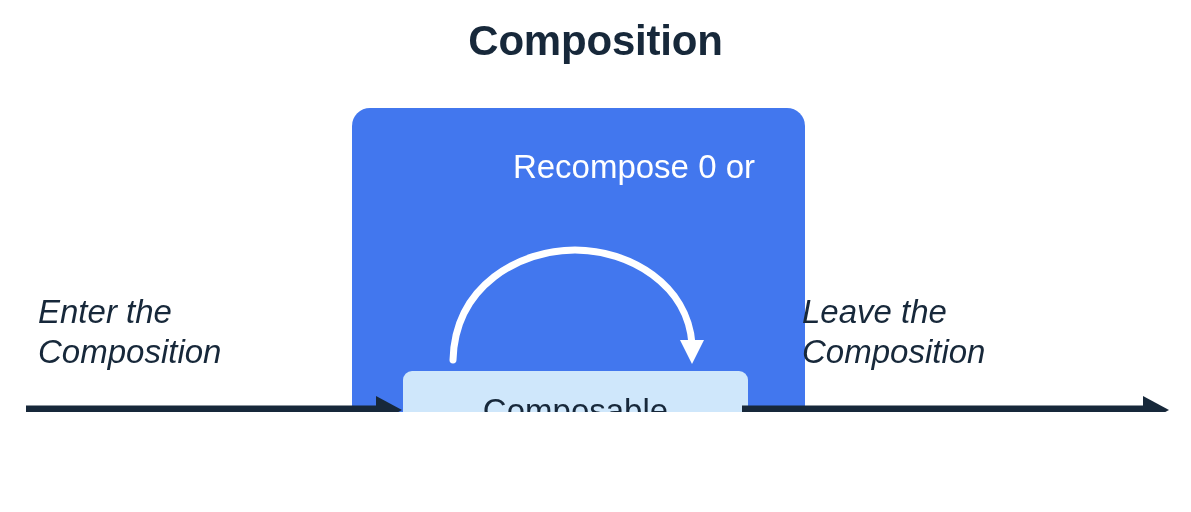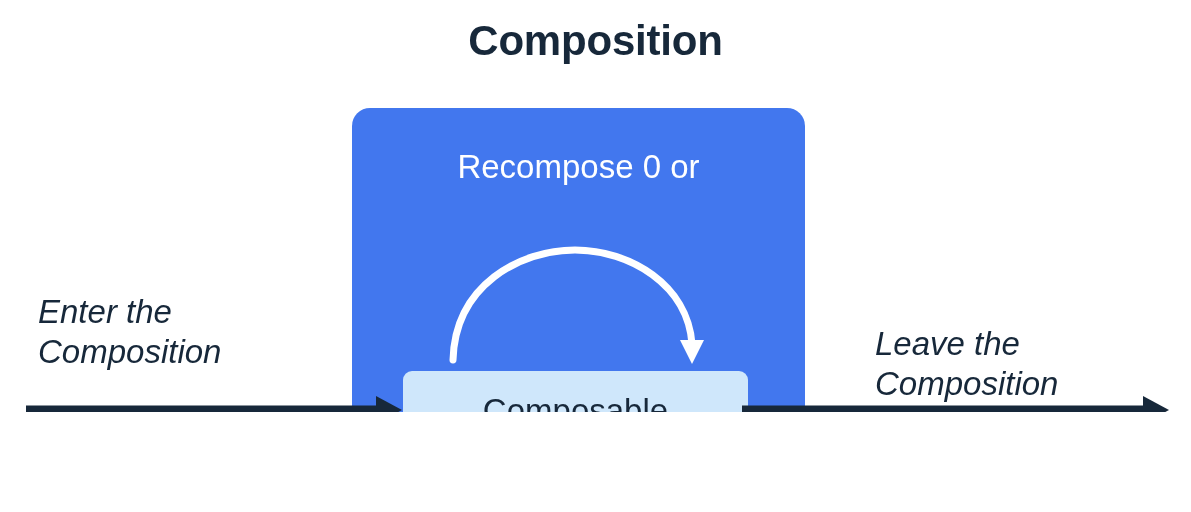--- a/index.html
+++ b/index.html
@@ -42,21 +42,21 @@
     background: #4277ee;
     border-radius: 18px;
   }
 
   
   #recompose-label {
     position: absolute;
     left: 402px;
     top: 147px;
     width: 353px;
-    text-align: center;
+    text-align: right;
     color: #ffffff;
     font-size: 33px;
     line-height: 1.22;
   }
   #recompose-label .line {
     display: block;
   }
 
   
   #recompose-arrow {
@@ -107,21 +107,21 @@
     position: absolute;
     text-align: left;
     color: #17283a;
     font-size: 33px;
     line-height: 1.22;
     top: 292px;
     font-style: italic;
   }
   .side-caption .line { display: block; }
   #enter-caption { left: 38px; width: 310px; }
-  #leave-caption { left: 875px; width: 310px; margin-top: 32px; }
+  #leave-caption { left: 802px; width: 310px; }
 </style>
 </head>
 <body>
 
 <div id="diagram-root">
 
   <div id="page-title">Composition</div>
 
   <div id="composition-box"></div>
 

